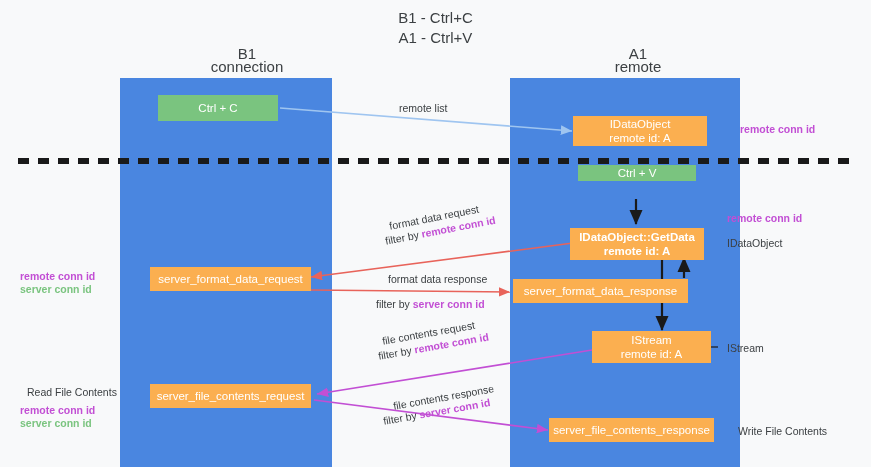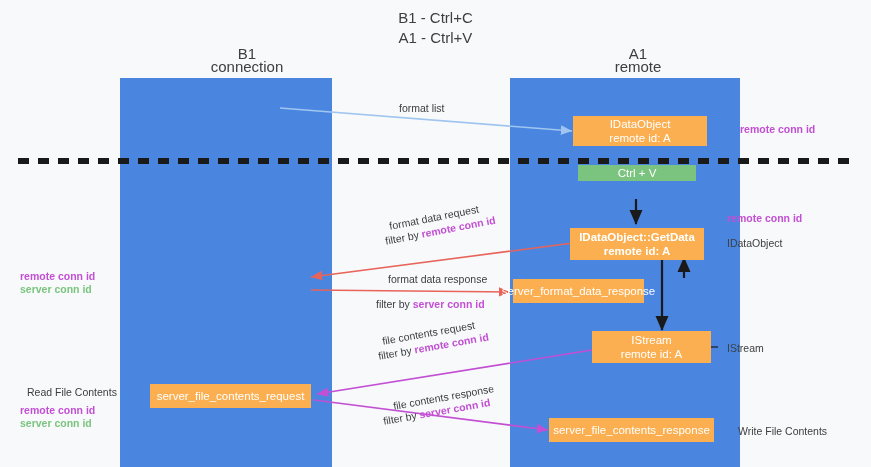--- a/index.html
+++ b/index.html
@@ -137,40 +137,42 @@
 
     <path d="M662,259 L662,330" stroke="#1a1a1a" stroke-width="2.2" fill="none" marker-end="url(#ah-black)"></path>
 
     <line x1="592" y1="350" x2="317" y2="394" stroke="#c24fd4" stroke-width="1.6" marker-end="url(#ah-magenta)"></line>
 
     <line x1="314" y1="400" x2="548" y2="430" stroke="#c24fd4" stroke-width="1.6" marker-end="url(#ah-magenta)"></line>
 
     <line x1="710" y1="347" x2="718" y2="347" stroke="#1a1a1a" stroke-width="1.2"></line>
   </svg>
 
+  <div class="abs node green" style="left:158px; top:95px; width:120px; height:26px;">Ctrl + C</div>
 
   <div class="abs node orange" style="left:573px; top:116px; width:134px; height:30px;">IDataObject
 remote id: A</div>
 
   <div class="abs node green" style="left:578px; top:165px; width:118px; height:16px;">Ctrl + V</div>
 
   <div class="abs node orange" style="left:570px; top:228px; width:134px; height:32px;font-weight:bold;">IDataObject::GetData
 remote id: A</div>
 
-
-  <div class="abs node orange" style="left:513px; top:279px; width:131px; height:24px;">server_format_data_response</div>
+  <div class="abs node orange" style="left:150px; top:267px; width:161px; height:24px;">server_format_data_request</div>
+
+  <div class="abs node orange" style="left:513px; top:279px; width:175px; height:24px;">server_format_data_response</div>
 
   <div class="abs node orange" style="left:592px; top:331px; width:119px; height:32px;">IStream
 remote id: A</div>
 
   <div class="abs node orange" style="left:150px; top:384px; width:161px; height:24px;">server_file_contents_request</div>
 
   <div class="abs node orange" style="left:549px; top:418px; width:165px; height:24px;text-align:right;">server_file_contents_response</div>
 
-  <div class="abs edge-label" style="left:399px; top:101px;">format list</div>
+  <div class="abs edge-label" style="left:399px; top:101px;">remote list</div>
 
   <div class="abs edge-label rot-a" style="left:388px; top:219px;">
     <span>format data request</span>
   </div>
   <div class="abs edge-label rot-a" style="left:384px; top:234px;">
     <span>filter by </span><span class="hl-remote">remote conn id</span>
   </div>
 
   <div class="abs edge-label" style="left:388px; top:272px;">format data response</div>
   <div class="abs edge-label" style="left:376px; top:297px;">

